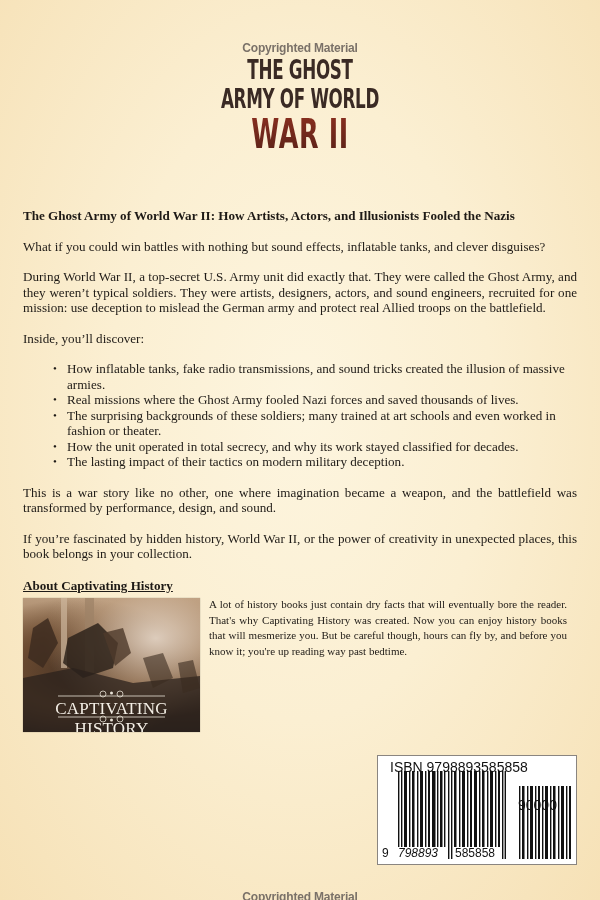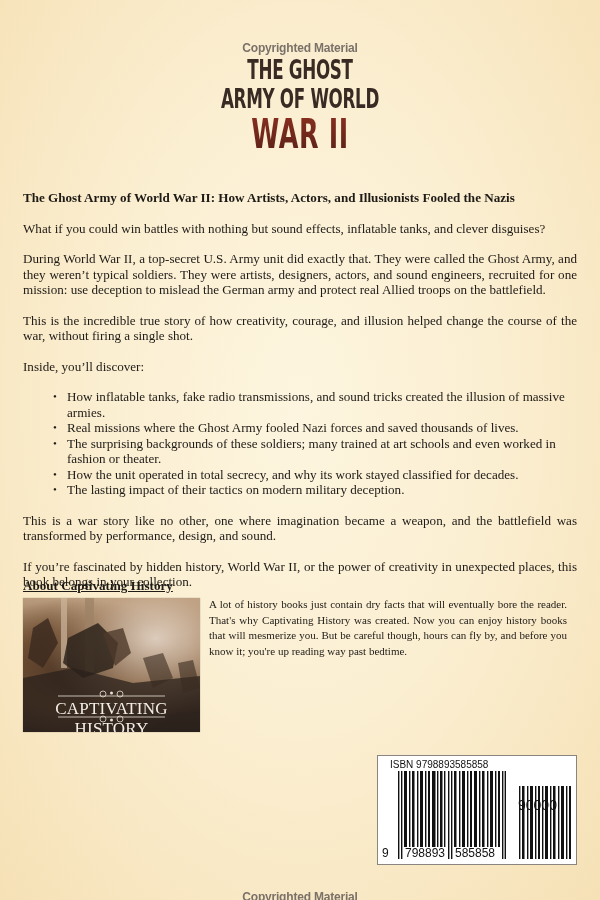--- a/index.html
+++ b/index.html
@@ -22,21 +22,21 @@
       transform: scaleX(0.62); transform-origin: 50% 0;
     }
     .title-line {
       display: block; font-size: 27px; line-height: 29px; color: #3a2a24; letter-spacing: -0.5px;
     }
     .title-war {
       display: block; font-size: 41px; line-height: 40px; color: #7d2a1c; letter-spacing: 1px; margin-top: 1px;
       background: linear-gradient(#8a2f1f, #5a2218); -webkit-background-clip: text; background-clip: text; color: transparent;
     }
     .content {
-      position: absolute; top: 190px; left: 23px; width: 554px;
+      position: absolute; top: 208px; left: 23px; width: 554px;
       font-size: 13.1px; line-height: 15.5px;
     }
     .content p { margin: 0 0 15px 0; text-align: justify; }
     .subtitle { font-weight: bold; }
     ul.bullets { margin: 0 0 15px 0; padding-left: 44px; list-style: none; }
     ul.bullets li { position: relative; margin: 0; }
     ul.bullets li::before {
       content: "•"; position: absolute; left: -14px; top: 0; font-size: 11px;
     }
     .emph { font-weight: bold; font-style: italic; }
@@ -65,50 +65,49 @@
       position: absolute; top: 597px; left: 209px; width: 358px;
       font-size: 11px; line-height: 15.5px;
     }
     .about-text p { margin: 0 0 15px 0; text-align: justify; }
     .barcode-box {
       position: absolute; left: 377px; top: 755px; width: 198px; height: 108px;
       background: #ffffff; border: 1px solid #8a8580;
     }
     .isbn-label {
       position: absolute; left: 12px; top: 3px; font-family: "Liberation Sans", sans-serif;
-      font-size: 10px; color: #111;
+      font-size: 14px; color: #111;
     }
     .bars-main { position: absolute; left: 20px; top: 15px; width: 108px; height: 88px; }
     .bars-addon { position: absolute; left: 141px; top: 30px; width: 52px; height: 73px; }
     .addon-num {
       position: absolute; left: 140px; top: 13px; font-family: "Liberation Sans", sans-serif;
       font-size: 14px; color: #111; margin-top: 28px;
     }
     .digits {
       position: absolute; top: 91px; font-family: "Liberation Sans", sans-serif; font-size: 12px;
       background: #fff; color: #111; line-height: 13px; padding: 0 1px;
     }
-    .d1 { left: 3px; } .d2 { left: 26px; } .d3 { left: 76px; }
+    .d1 { left: 3px; } .d2 { left: 19px; font-style: italic; } .d3 { left: 76px; }
   </style>
 </head>
 <body>
 
 <div class="watermark wm-top">Copyrighted Material</div>
 
 <div class="title-block">
   <span class="title-line">THE GHOST</span>
   <span class="title-line">ARMY OF WORLD</span>
   <span class="title-war">WAR II</span>
 </div>
 
 <div class="content">
   <p class="subtitle">The Ghost Army of World War II: How Artists, Actors, and Illusionists Fooled the Nazis</p>
   <p>What if you could win battles with nothing but sound effects, inflatable tanks, and clever disguises?</p>
   <p>During World War II, a top-secret U.S. Army unit did exactly that. They were called the Ghost Army, and they weren’t typical soldiers. They were artists, designers, actors, and sound engineers, recruited for one mission: use deception to mislead the German army and protect real Allied troops on the battlefield.</p>
-  <p>This is the incredible true story of how creativity, courage, and illusion helped change the course of the war, without firing a single shot.</p>
   <p>Inside, you’ll discover:</p>
   <ul class="bullets">
     <li>How inflatable tanks, fake radio transmissions, and sound tricks created the illusion of massive armies.</li>
     <li>Real missions where the Ghost Army fooled Nazi forces and saved thousands of lives.</li>
     <li>The surprising backgrounds of these soldiers; many trained at art schools and even worked in fashion or theater.</li>
     <li>How the unit operated in total secrecy, and why its work stayed classified for decades.</li>
     <li>The lasting impact of their tactics on modern military deception.</li>
   </ul>
   <p>This is a war story like no other, one where imagination became a weapon, and the battlefield was transformed by performance, design, and sound.</p>
   <p>If you’re fascinated by hidden history, World War II, or the power of creativity in unexpected places, this book belongs in your collection.</p>

